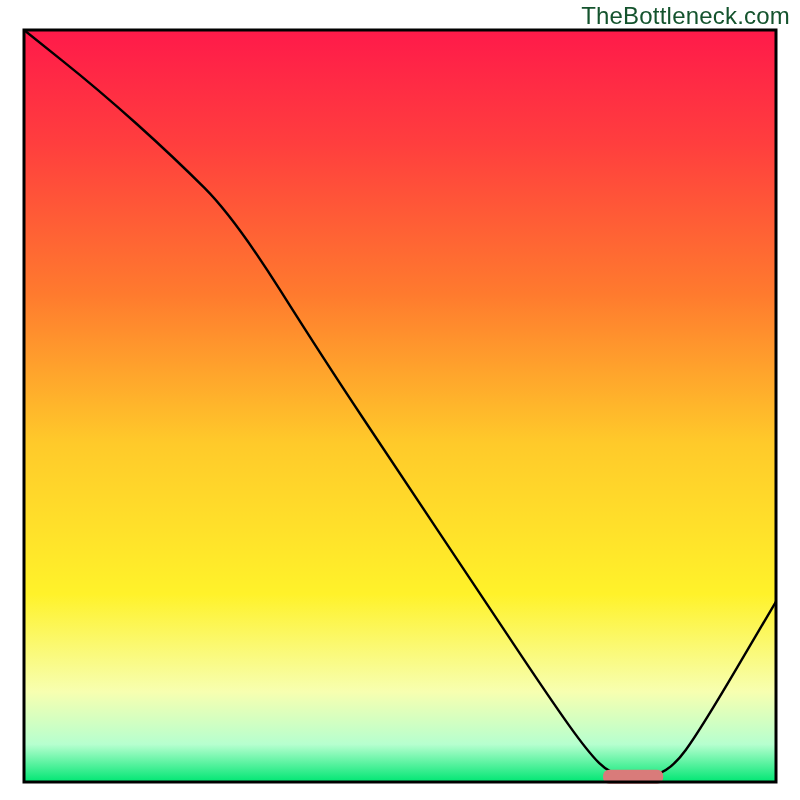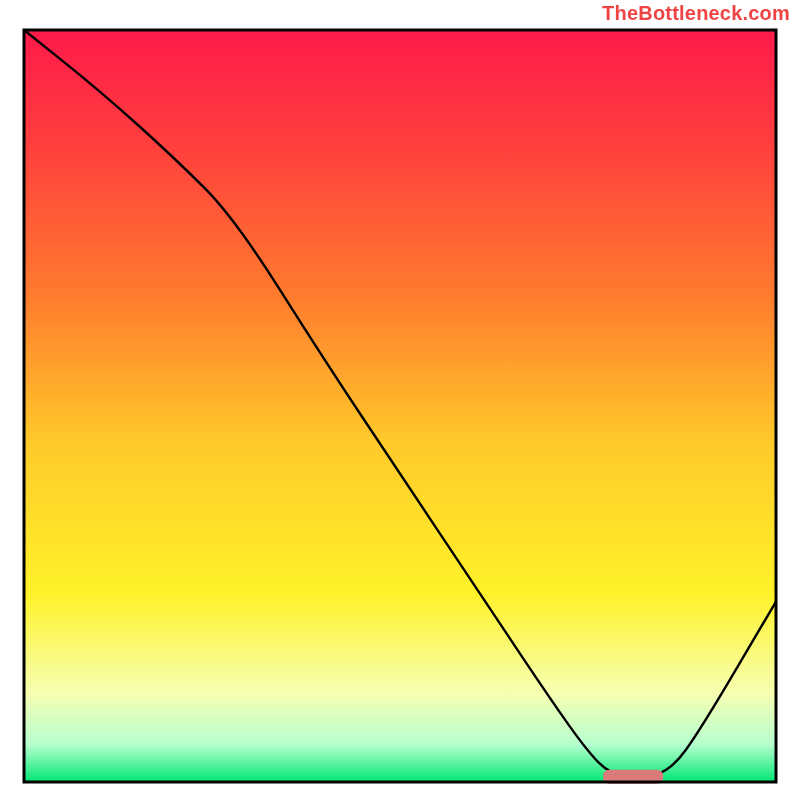--- a/index.html
+++ b/index.html
@@ -12,23 +12,23 @@
   }
   .container {
     position: relative;
     width: 800px;
     height: 800px;
   }
   .watermark {
     position: absolute;
     top: 2px;
     right: 10px;
-    font-size: 20px;
-    font-weight: 700;
-    color: #ef4444;
+    font-size: 24px;
+    font-weight: 400;
+    color: #14532d;
     letter-spacing: 0.2px;
   }
   svg.chart {
     position: absolute;
     left: 0;
     top: 0;
   }
 </style>
 </head>
 <body>

